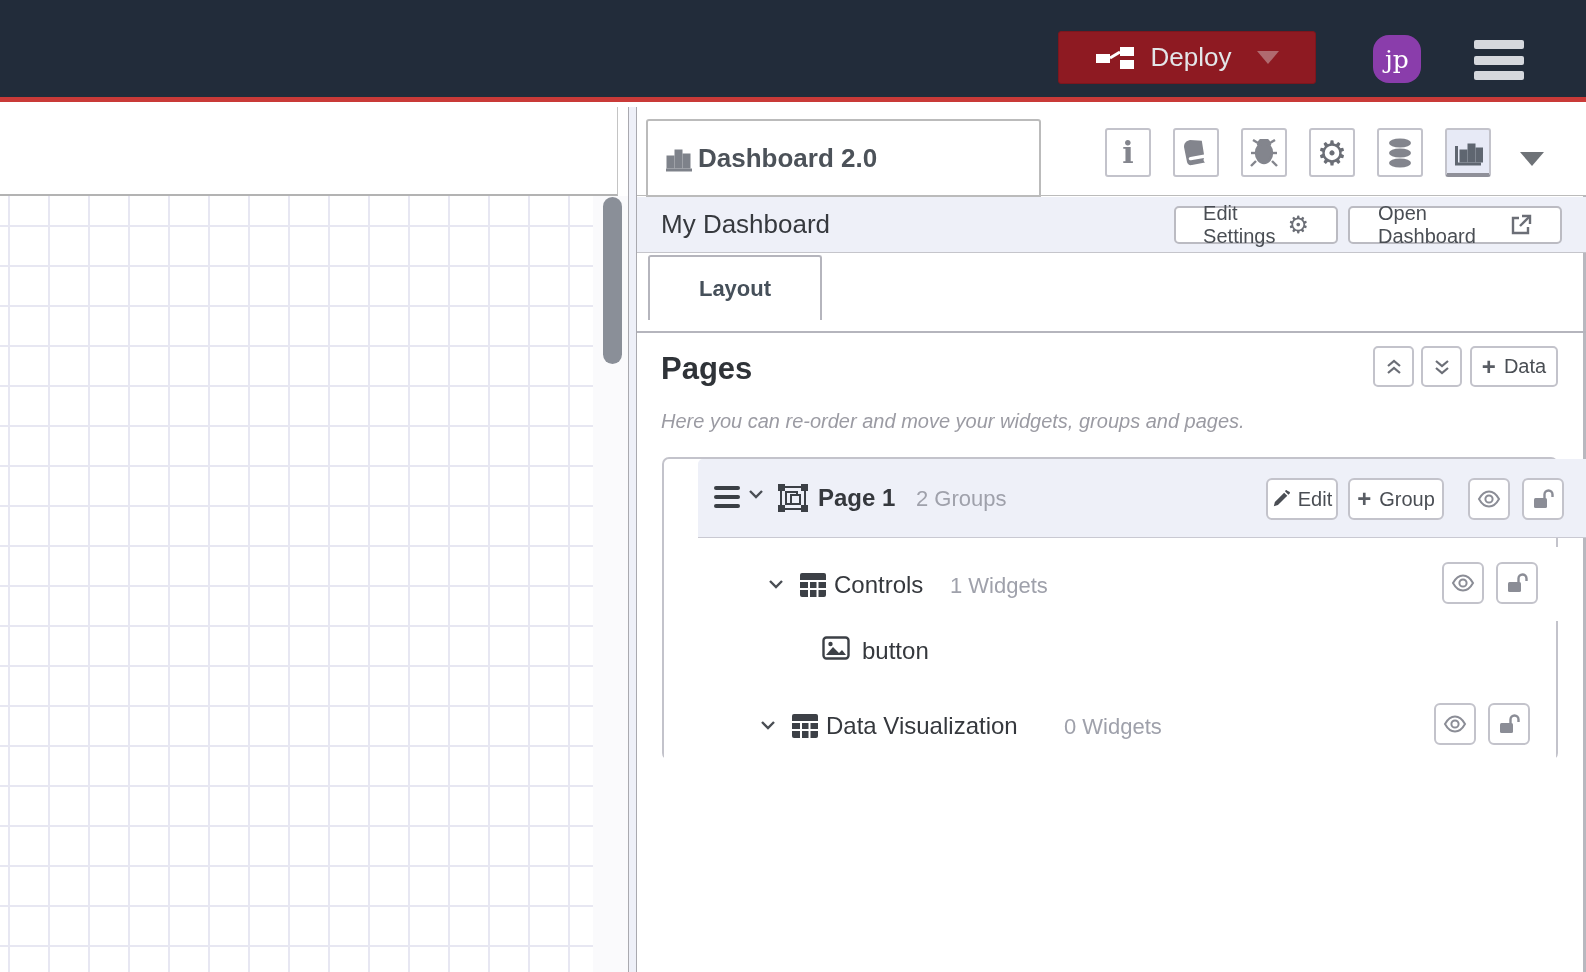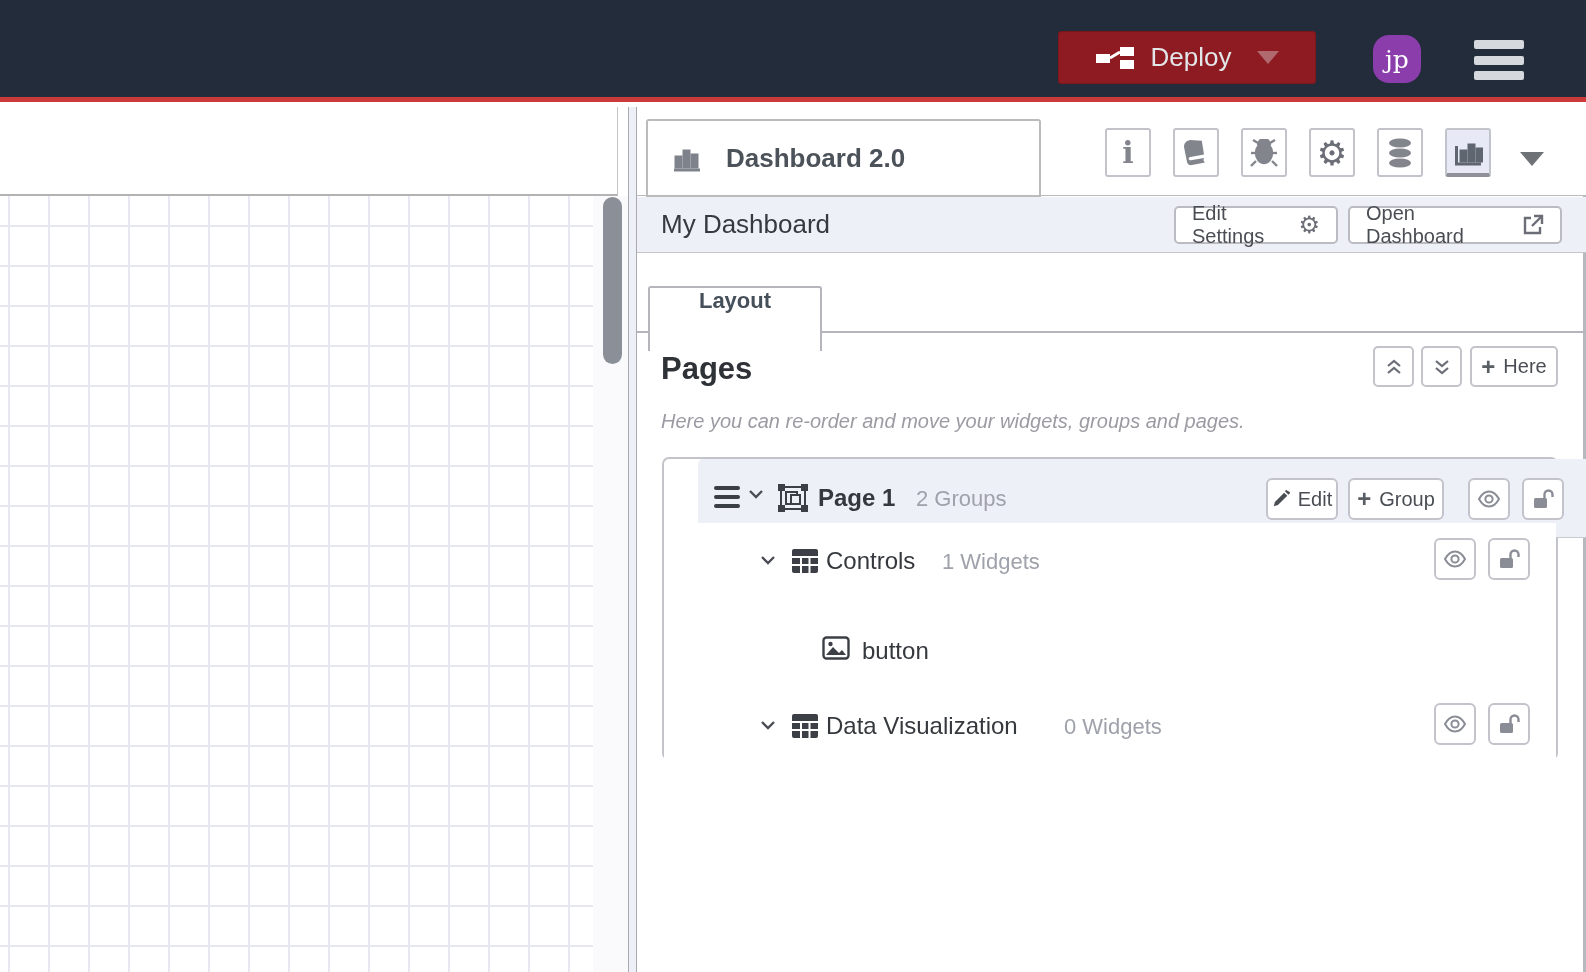--- a/index.html
+++ b/index.html
@@ -47,43 +47,43 @@
              background:#eef0f8; border-left:1px solid #a9a9af; border-right:1px solid #a9a9af;
              cursor:col-resize; }
 
   
   .sidebar { position:absolute; left:637px; top:107px; width:949px; height:865px;
              background:#fff; border-right:3px solid #b8b8bf; }
   .sb-header { position:absolute; left:0; top:0; width:949px; height:89px;
                background:#fff; border-bottom:1px solid #bbb; }
   .sb-tab { position:absolute; left:9px; top:12px; width:395px; height:78px;
             background:#fff; border:2px solid #bbb; border-radius:3px 3px 0 0;
-            display:flex; align-items:center; gap:24px; padding-left:24px;
+            display:flex; align-items:center; gap:4px; padding-left:16px;
             font-size:26px; font-weight:bold; color:#4c5259; cursor:pointer; }
   .tool-btn { position:absolute; top:21px; width:46px; height:49px; background:#fff;
               border:2px solid #c3c3cb; border-radius:3px; display:flex;
               align-items:center; justify-content:center; color:#83858d; cursor:pointer; }
   .tool-btn.active { background:#e7eaf6; border-bottom:4px solid #8f9099; color:#5f6670; }
   .sb-caret { position:absolute; left:1520px; top:152px; width:0; height:0;
               border-left:12px solid transparent; border-right:12px solid transparent;
               border-top:14px solid #6e7277; cursor:pointer; }
 
   .panel-bar { position:absolute; left:0; top:90px; width:949px; height:56px;
                background:#eef0f8; border-bottom:1px solid #c5c5cb;
                display:flex; align-items:center; }
   .panel-title { margin-left:24px; font-size:26px; color:#36393e; }
   .panel-btn { height:38px; background:#fff; border:2px solid #bbbbc2; border-radius:5px;
-               display:flex; align-items:center; gap:12px; padding:0 16px;
+               display:flex; align-items:center; gap:12px; padding:0 28px;
                font-size:20px; color:#4a4e54; cursor:pointer; position:absolute; top:9px; }
   .btn-edit-settings { left:537px; width:164px; justify-content:center; }
   .btn-open-dashboard { left:711px; width:214px; justify-content:center; }
 
   .sb-tabs { position:absolute; left:0; top:146px; width:949px; height:80px; }
   .sb-tabs .rule { position:absolute; left:0; top:78px; width:949px; height:2px; background:#b5b5bd; }
-  .ltab { position:absolute; top:33px; height:63px; display:flex; 
+  .ltab { position:absolute; top:2px; height:63px; display:flex; align-items:center;
           justify-content:center; font-size:22px; cursor:pointer; }
   .ltab.active { left:11px; width:174px; background:#fff; border:2px solid #b5b5bd;
                  border-bottom:none; border-radius:3px 3px 0 0; font-weight:bold;
                  color:#46505a; z-index:2; height:65px; }
   .ltab.inactive { left:199px; width:177px; background:#e9eaf5; color:#5f6670;
                    border-right:1px solid #c8c8d2; }
 
   .pages-head { position:absolute; left:24px; top:244px; font-size:31px; font-weight:bold; color:#2f3338; }
   .sq-btn { position:absolute; top:239px; height:41px; background:#fff; border:2px solid #c3c3cb;
             border-radius:5px; color:#6b6e76; display:flex; align-items:center;
@@ -254,21 +254,21 @@
     <div class="sq-btn btn-expand">
       <span>
         <svg width="20" height="20" viewBox="0 0 20 20" fill="none" stroke="currentColor" stroke-width="2.2">
           <path d="M4 4 L10 9 L16 4"></path>
             <path d="M4 11 L10 16 L16 11"></path>
         </svg>
       </span>
     </div>
     <div class="sq-btn btn-add-page">
       <span class="plus-glyph">+</span>
-      <span>Here</span>
+      <span>Data</span>
     </div>
     <div class="pages-desc">Here you can re-order and move your widgets, groups and pages.</div>
 
     <div class="card">
 
       <div class="card-head">
         <div class="drag-handle">
           <div class="bar"></div>
             <div class="bar"></div>
             <div class="bar"></div>
@@ -316,21 +316,21 @@
         <div class="mini-btn" style="left:824px; top:19px; width:42px;">
           <span class="icon-gray">
             <svg width="22" height="22" viewBox="0 0 22 22">
               <rect x="2" y="10" width="13" height="10" rx="1.5" fill="currentColor"></rect>
               <path d="M12.5 10 V6.5 a4 4 0 0 1 8 0 V9" fill="none" stroke="currentColor" stroke-width="2.4"></path>
             </svg>
           </span>
         </div>
       </div>
 
-      <div class="tree-row" style="top:64px; height:74px;">
+      <div class="tree-row" style="top:88px; height:74px;margin-left:8px;">
         <span class="chev" style="position:absolute; left:96px; top:32px;">
           <svg width="16" height="11" viewBox="0 0 16 11" fill="none" stroke="#4a4e54" stroke-width="2.4">
             <path d="M2 2 L8 8 L14 2"></path>
           </svg>
         </span>
         <span style="position:absolute; left:128px; top:26px;">
           <svg width="26" height="24" viewBox="0 0 26 24">
             <rect x="0" y="0" width="26" height="24" rx="2" fill="#3c4046"></rect>
             <g stroke="#fff" stroke-width="2">
               <line x1="0" y1="8" x2="26" y2="8"></line>

